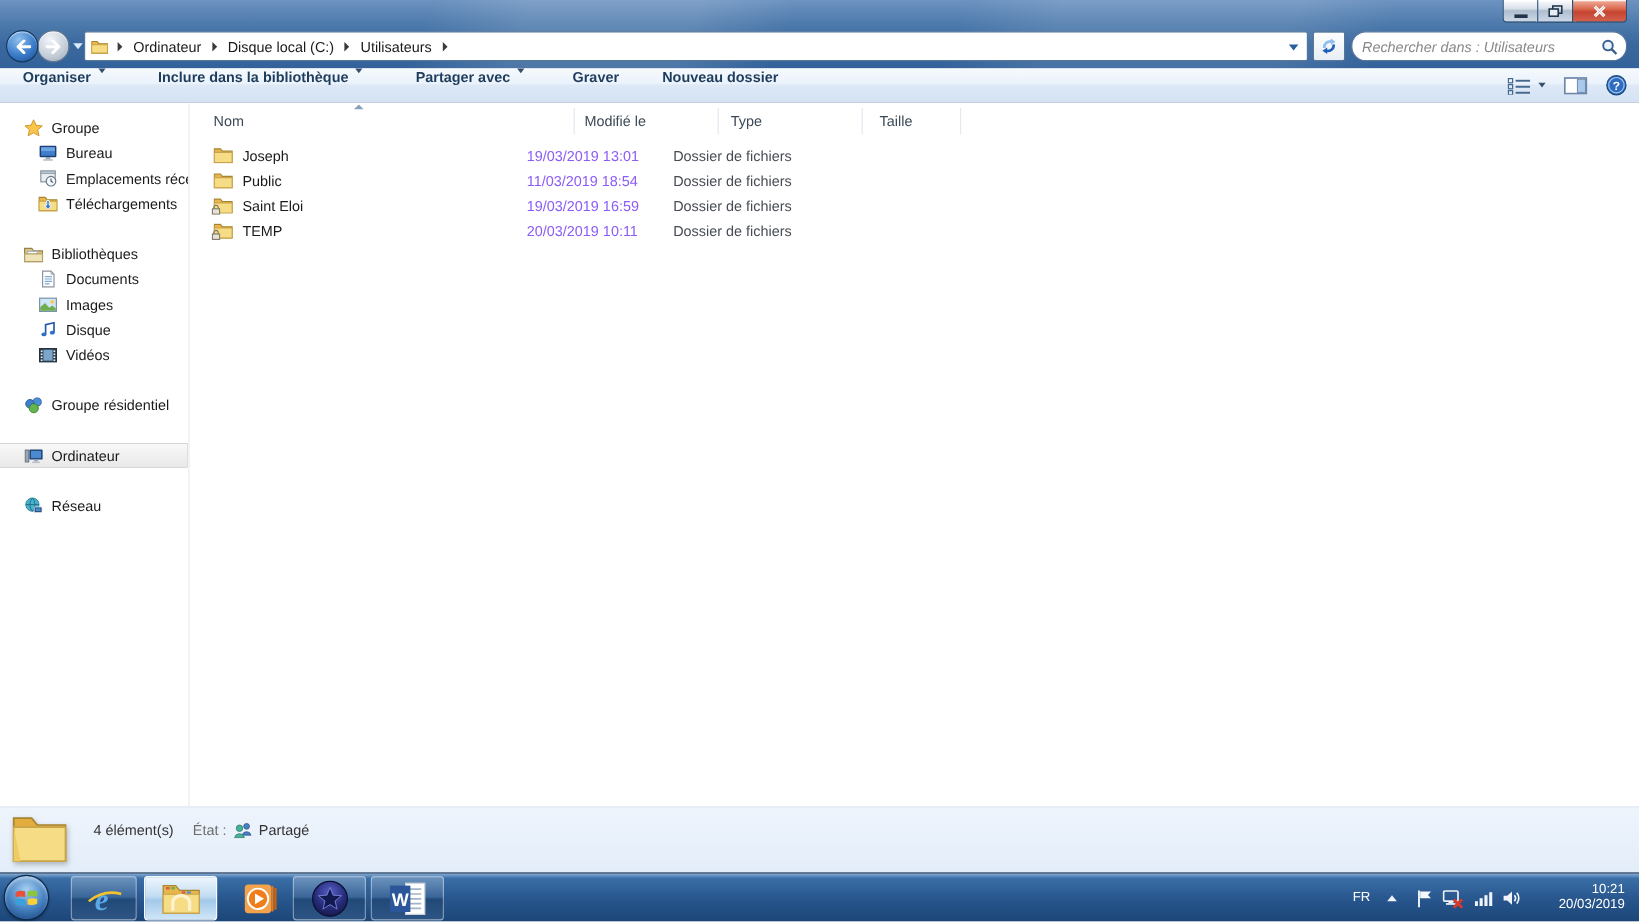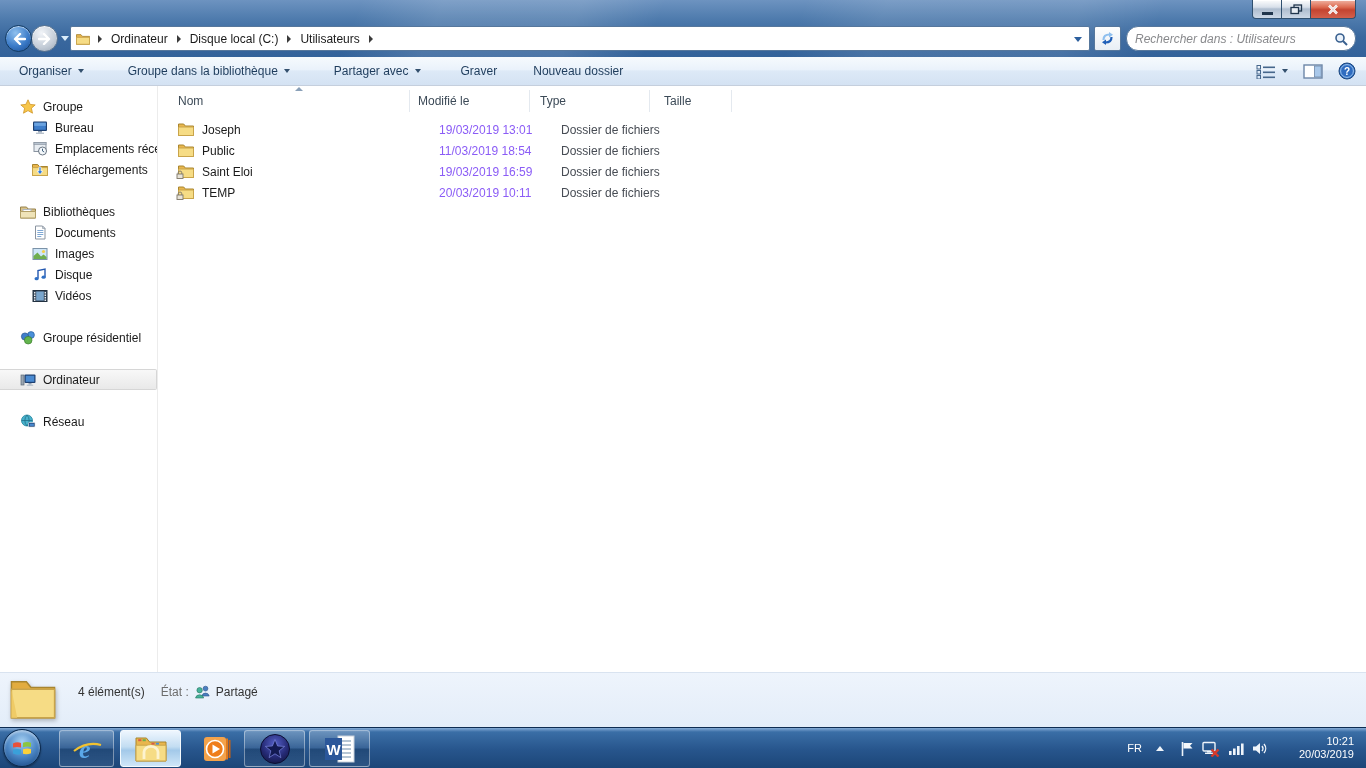--- a/index.html
+++ b/index.html
@@ -92,21 +92,21 @@
   .searchbox input::placeholder { font-style:italic; color:#88898c; }
   .search-glass { margin-right:7px; }
 
   
   .toolbar {
     position:absolute; top:57px; left:0; right:0; height:29px;
     background:linear-gradient(180deg,#f6fafd 0%,#eaf2fb 45%,#dde9f7 50%,#d4e2f3 100%);
     border-bottom:1px solid #c5cfdd;
     display:flex; align-items:center; color:#1e3c5c;
   }
-  .tb-item { display:flex; align-items:center; height:100%; padding:0 11px; white-space:nowrap; }
+  .tb-item { display:flex; height:100%; padding:0 11px; white-space:nowrap;font-weight:bold; }
   .tb-item:first-child { margin-left:8px; }
   .tb-chev {
     width:0; height:0; margin-left:6px;
     border-left:3.5px solid transparent; border-right:3.5px solid transparent;
     border-top:4px solid #33506e;
   }
   .tb-right { position:absolute; right:10px; top:0; height:100%; display:flex; align-items:center; gap:15px; }
   .views-btn { display:flex; align-items:center; gap:6px; }
 
   
@@ -121,21 +121,21 @@
   .nav-item.selected {
     background:linear-gradient(180deg,#f8f8f8,#e9e9e9);
     border:1px solid #d6d6d6; border-left:none; border-radius:0 2px 2px 0;
   }
   .nav-gap { height:21px; }
   .nav-item .ico { flex:0 0 auto; }
 
   .content { position:absolute; left:159px; top:0; right:0; bottom:0; }
   .colheads { position:absolute; top:4px; left:0; display:flex; height:22px; color:#3c4a57; }
   .colhead { display:flex; align-items:center; border-right:1px solid #e4e9ef; position:relative; }
-  .colhead.c-name { width:251px; padding-left:19px; }
+  .colhead.c-name { width:320px; padding-left:19px; }
   .colhead.c-mod  { width:120px; padding-left:8px; }
   .colhead.c-type { width:120px; padding-left:10px; }
   .colhead.c-size { width:82px;  padding-left:14px; }
   .sort-caret {
     position:absolute; left:136px; top:-3px; width:0; height:0;
     border-left:4px solid transparent; border-right:4px solid transparent;
     border-bottom:4px solid #8aa0b8;
   }
   .rows { position:absolute; top:33px; left:0; right:0; }
   .frow { display:flex; height:21px; align-items:center; }
@@ -260,21 +260,21 @@
     </div>
   </div>
 </div>
 
 <div class="toolbar">
   <div class="tb-item">
     <span>Organiser</span>
     <div class="tb-chev"></div>
   </div>
   <div class="tb-item" style="margin-left:22px">
-    <span>Groupe dans la bibliothèque</span>
+    <span>Inclure dans la bibliothèque</span>
     <div class="tb-chev"></div>
   </div>
   <div class="tb-item" style="margin-left:22px">
     <span>Partager avec</span>
     <div class="tb-chev"></div>
   </div>
   <div class="tb-item" style="margin-left:18px">
     <span>Graver</span>
   </div>
   <div class="tb-item" style="margin-left:14px">

